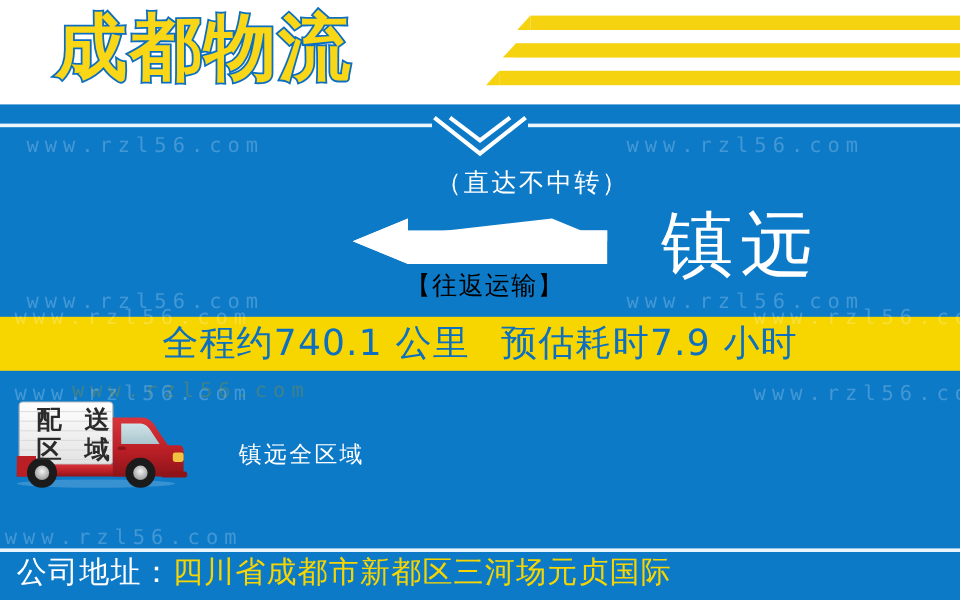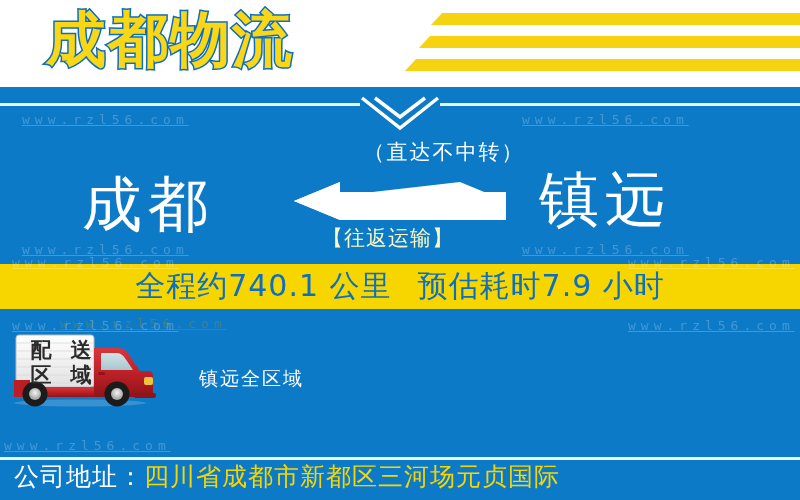--- a/index.html
+++ b/index.html
@@ -48,26 +48,25 @@
     width:0;height:0;
     border-style:solid;
     border-width:0 0 12px 11px;
     border-color:transparent transparent #f5d311 transparent;
   }
 
   
   .wm{
     position:absolute;
     color:rgba(255,255,255,0.22);
-    font-size:13px;
+    font-size:17px;
     letter-spacing:5px;
     font-family:"DejaVu Sans Mono","Liberation Mono",monospace;
     white-space:nowrap;
     user-select:none;
-    text-decoration:underline;
   }
   .wm-dark{color:rgba(180,150,0,0.30);}
 
   
   .divider{
     position:absolute;left:0;top:103px;width:800px;height:3px;
     background:#eaf4fb;
   }
   .chev-mask{
     position:absolute;left:360px;top:99px;width:80px;height:12px;
@@ -90,30 +89,30 @@
   }
   .city{
     position:absolute;top:168px;
     color:#ffffff;
     font-size:60px;
     line-height:72px;
     letter-spacing:6px;
     white-space:nowrap;
   }
   .city-from{left:82px;}
-  .city-to{left:539px;font-family:Liberation Mono, monospace;}
+  .city-to{left:551px;}
 
   .arrow-wrap{
     position:absolute;left:288px;top:178px;width:224px;height:46px;
   }
   .arrow-wrap svg{display:block;}
   .sub-roundtrip{
-    position:absolute;left:276px;top:224px;width:224px;
+    position:absolute;left:292px;top:224px;width:224px;
     text-align:center;
-    color:#fef9c3;
+    color:#000000;
     font-size:21px;
     letter-spacing:1px;
     white-space:nowrap;
   }
 
   
   .band{
     position:absolute;left:0;top:264px;width:800px;height:45px;
     background:#f7d600;
     overflow:hidden;
@@ -185,21 +184,20 @@
   <div class="chev-mask"></div>
   <div class="chev">
     <svg width="84" height="42" viewBox="0 0 84 42">
       <polyline points="4,4 42,34 80,4" fill="none" stroke="#ffffff" stroke-width="3.5"></polyline>
       <polyline points="17,4 42,23 67,4" fill="none" stroke="#ffffff" stroke-width="3.5"></polyline>
     </svg>
   </div>
 
   <div class="sub-direct">（直达不中转）</div>
 
-  <div class="city city-from">成都</div>
   <div class="city city-to">镇远</div>
 
   <div class="arrow-wrap">
     <svg width="224" height="46" viewBox="0 0 224 46">
 
       <polygon points="6,23 172,4 172,14 218,14 218,23" fill="#ffffff"></polygon>
 
       <polygon points="6,23 52,23 52,32 218,32 218,42 52,42 52,32 6,23" fill="#ffffff"></polygon>
       <polygon points="6,23 52,4 52,42" fill="#ffffff"></polygon>
       <rect x="52" y="14" width="166" height="18" fill="#ffffff"></rect>

